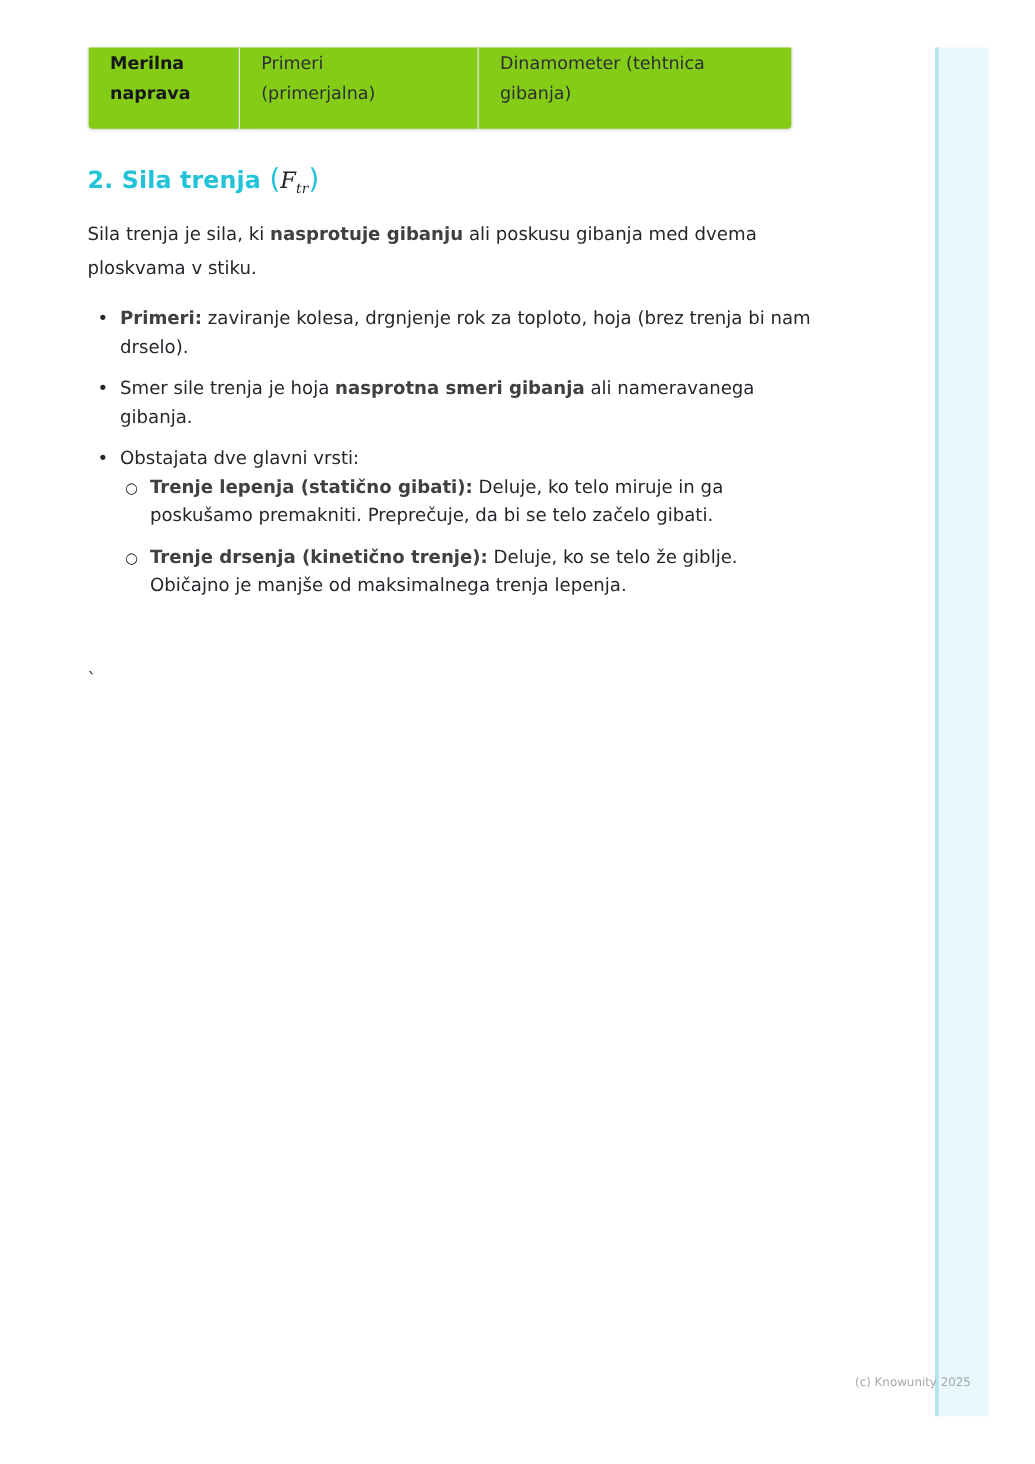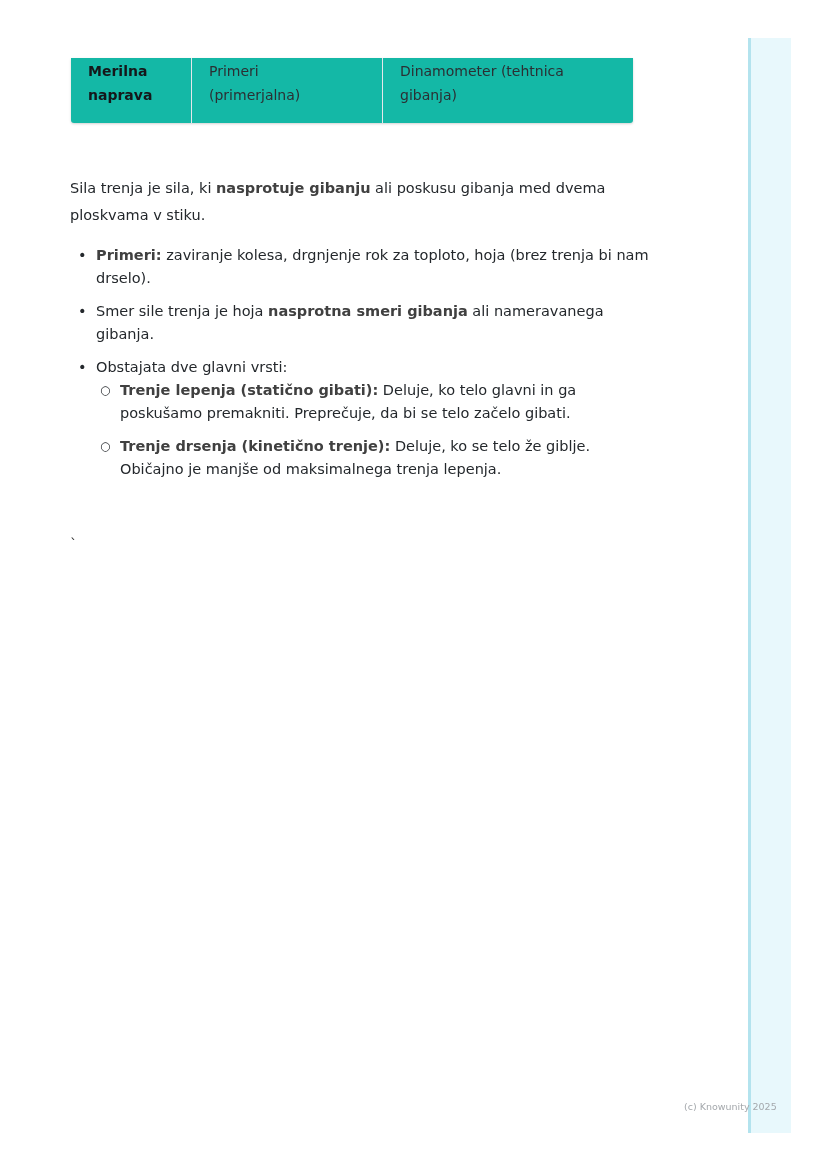--- a/index.html
+++ b/index.html
@@ -33,24 +33,23 @@
       border-left: 3px solid #b3e3ee;
       box-sizing: border-box;
     }
     
     .table-wrap {
       position: absolute;
       left: 71px;
       top: 38px;
       width: 562px;
       height: 65px;
-      background: #14b8a6;
+      background: #84cc16;
       box-shadow: 0 1px 3px rgba(0,0,0,0.12), 0 1px 2px rgba(0,0,0,0.06);
       border-radius: 0 0 3px 3px;
-      margin-top: 20px;
     }
     table {
       border-collapse: collapse;
       width: 100%;
       height: 100%;
       font-size: 14px;
       line-height: 24px;
     }
     td {
       vertical-align: top;
@@ -178,41 +177,45 @@
         </td>
         <td>
           <div>Dinamometer (tehtnica</div>
           <div>gibanja)</div>
         </td>
       </tr>
     </tbody>
       </table>
   </div>
 
+  <h2 class="heading">
+    <span>2. Sila trenja</span>
+    <span class="paren">(</span><span class="math"><span>F</span><sub>tr</sub></span><span class="paren">)</span>
+  </h2>
 
   <p class="para">
     <span>Sila trenja je sila, ki </span><b>nasprotuje gibanju</b><span> ali poskusu gibanja med dvema ploskvama v stiku.</span>
   </p>
 
   <ul class="list">
     <li>
       <span class="bullet">•</span>
       <b>Primeri:</b><span> zaviranje kolesa, drgnjenje rok za toploto, hoja (brez trenja bi nam drselo).</span>
     </li>
     <li>
       <span class="bullet">•</span>
       <span>Smer sile trenja je hoja </span><b>nasprotna smeri gibanja</b><span> ali nameravanega gibanja.</span>
     </li>
     <li>
       <span class="bullet">•</span>
       <span>Obstajata dve glavni vrsti:</span>
       <ul class="sublist">
         <li>
           <span class="bullet">○</span>
-          <b>Trenje lepenja (statično gibati):</b><span> Deluje, ko telo glavni in ga poskušamo premakniti. Preprečuje, da bi se telo začelo gibati.</span><br>
+          <b>Trenje lepenja (statično gibati):</b><span> Deluje, ko telo miruje in ga poskušamo premakniti. Preprečuje, da bi se telo začelo gibati.</span><br>
         </li>
         <li>
           <span class="bullet">○</span>
           <b>Trenje drsenja (kinetično trenje):</b><span> Deluje, ko se telo že giblje. Običajno je manjše od maksimalnega trenja lepenja.</span>
         </li>
       </ul>
     </li>
   </ul>
 
   <div class="stray">`</div>

